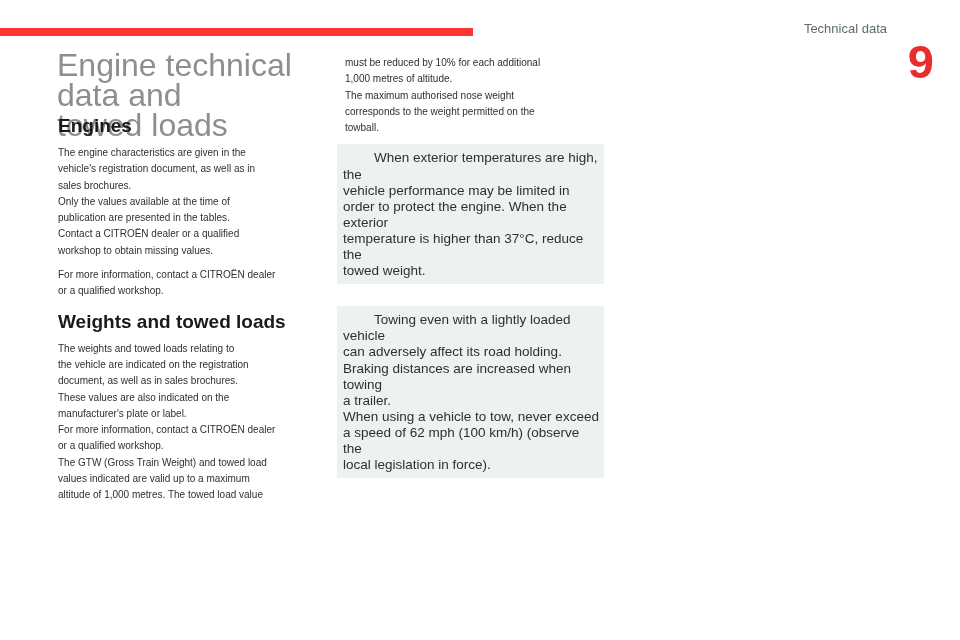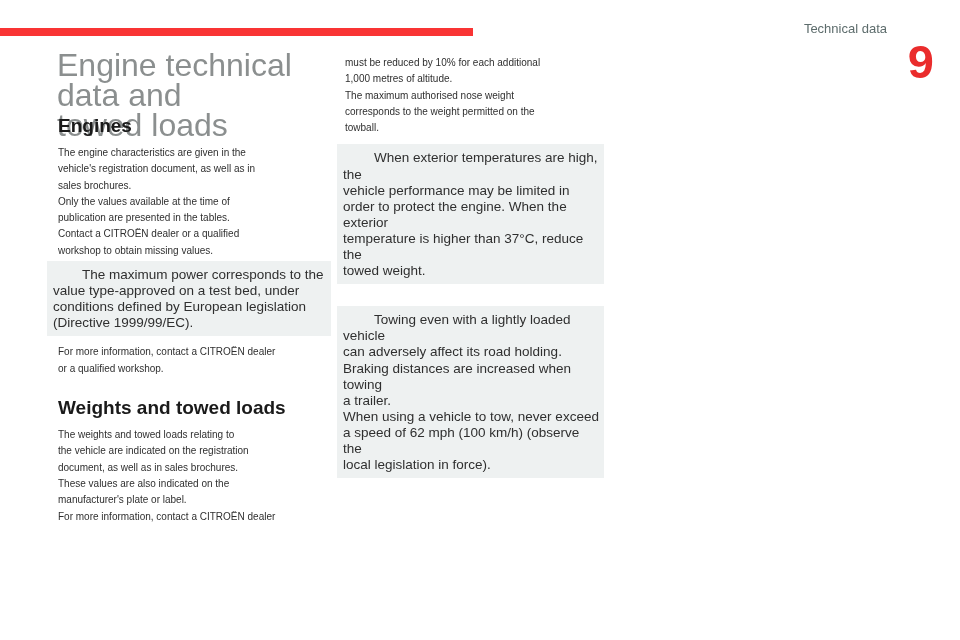--- a/index.html
+++ b/index.html
@@ -70,34 +70,25 @@
     <h2 class="sect">Engines</h2>
 
     <p class="body">The engine characteristics are given in the
 vehicle's registration document, as well as in
 sales brochures.
 Only the values available at the time of
 publication are presented in the tables.
 Contact a CITROËN dealer or a qualified
 workshop to obtain missing values.</p>
 
-    <div class="note-box mt2">
-      <span class="icon-i">
-        <span class="dot"></span><span class="stem"></span>
-      </span>
-      <span class="txt">The maximum power corresponds to the
-value type-approved on a test bed, under
-conditions defined by European legislation
-(Directive 1999/99/EC).</span>
-    </div>
 
     <p class="body mt10">For more information, contact a CITROËN dealer
 or a qualified workshop.</p>
 
-    <h2 class="sect" style="margin-top:20px;">Weights and towed loads</h2>
+    <h2 class="sect" style="margin-top:11px;">Weights and towed loads</h2>
 
     <p class="body mt6">The weights and towed loads relating to
 the vehicle are indicated on the registration
 document, as well as in sales brochures.
 These values are also indicated on the
 manufacturer's plate or label.
 For more information, contact a CITROËN dealer
 or a qualified workshop.
 The GTW (Gross Train Weight) and towed load
 values indicated are valid up to a maximum

